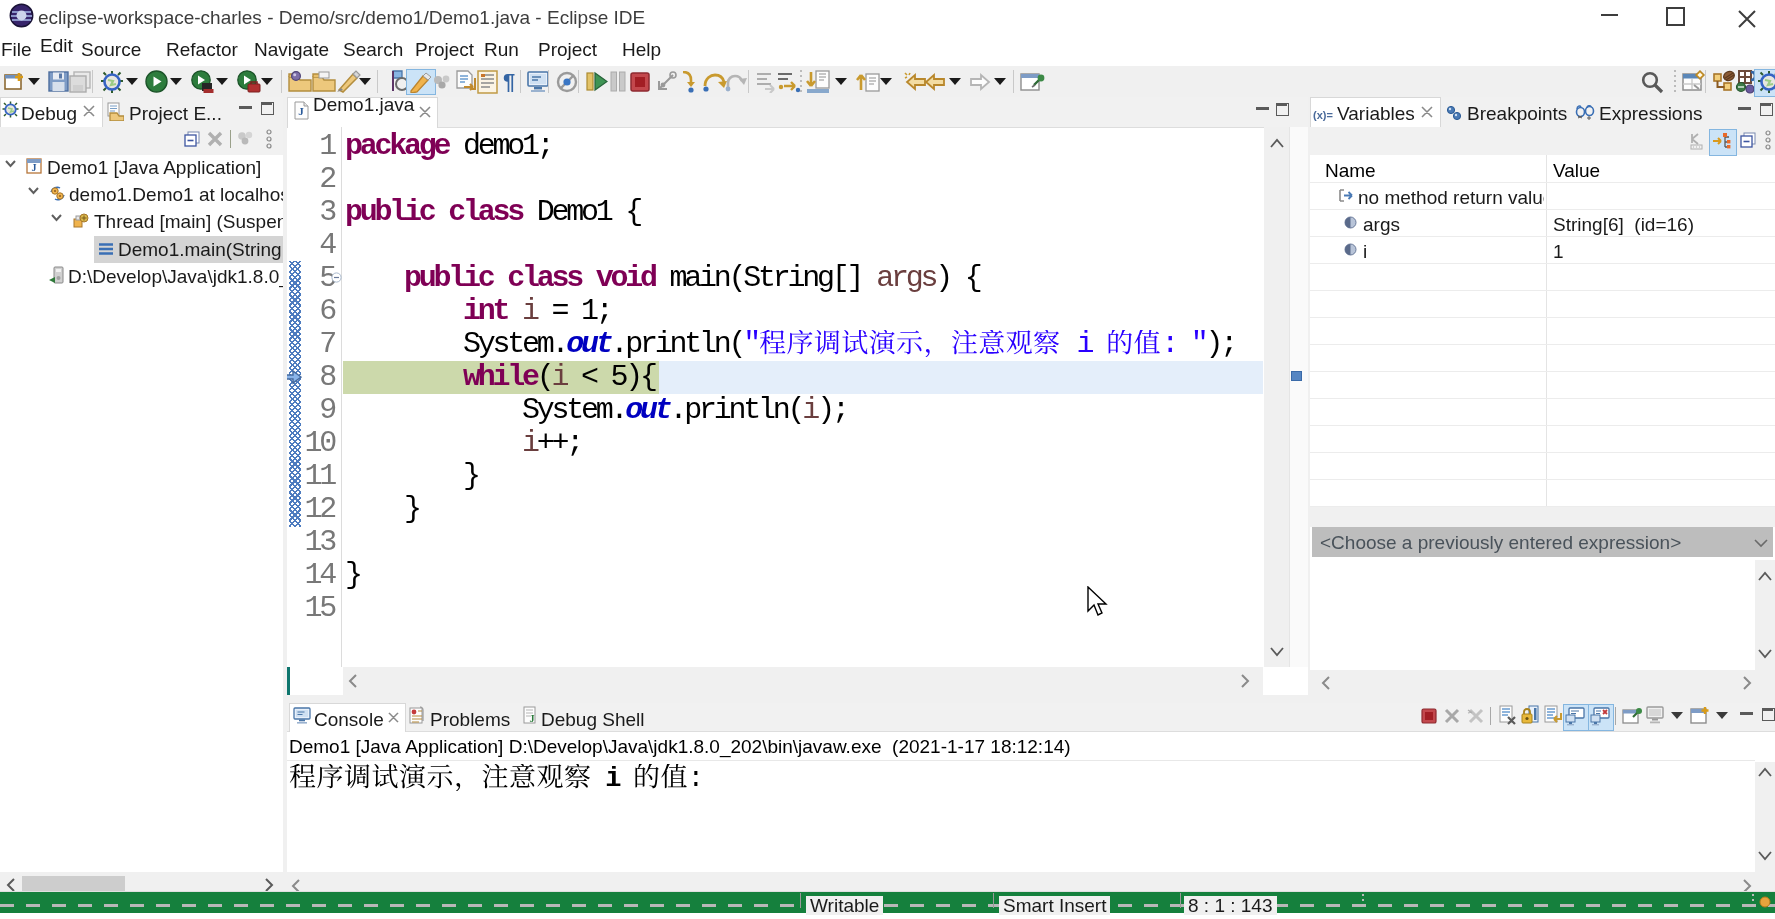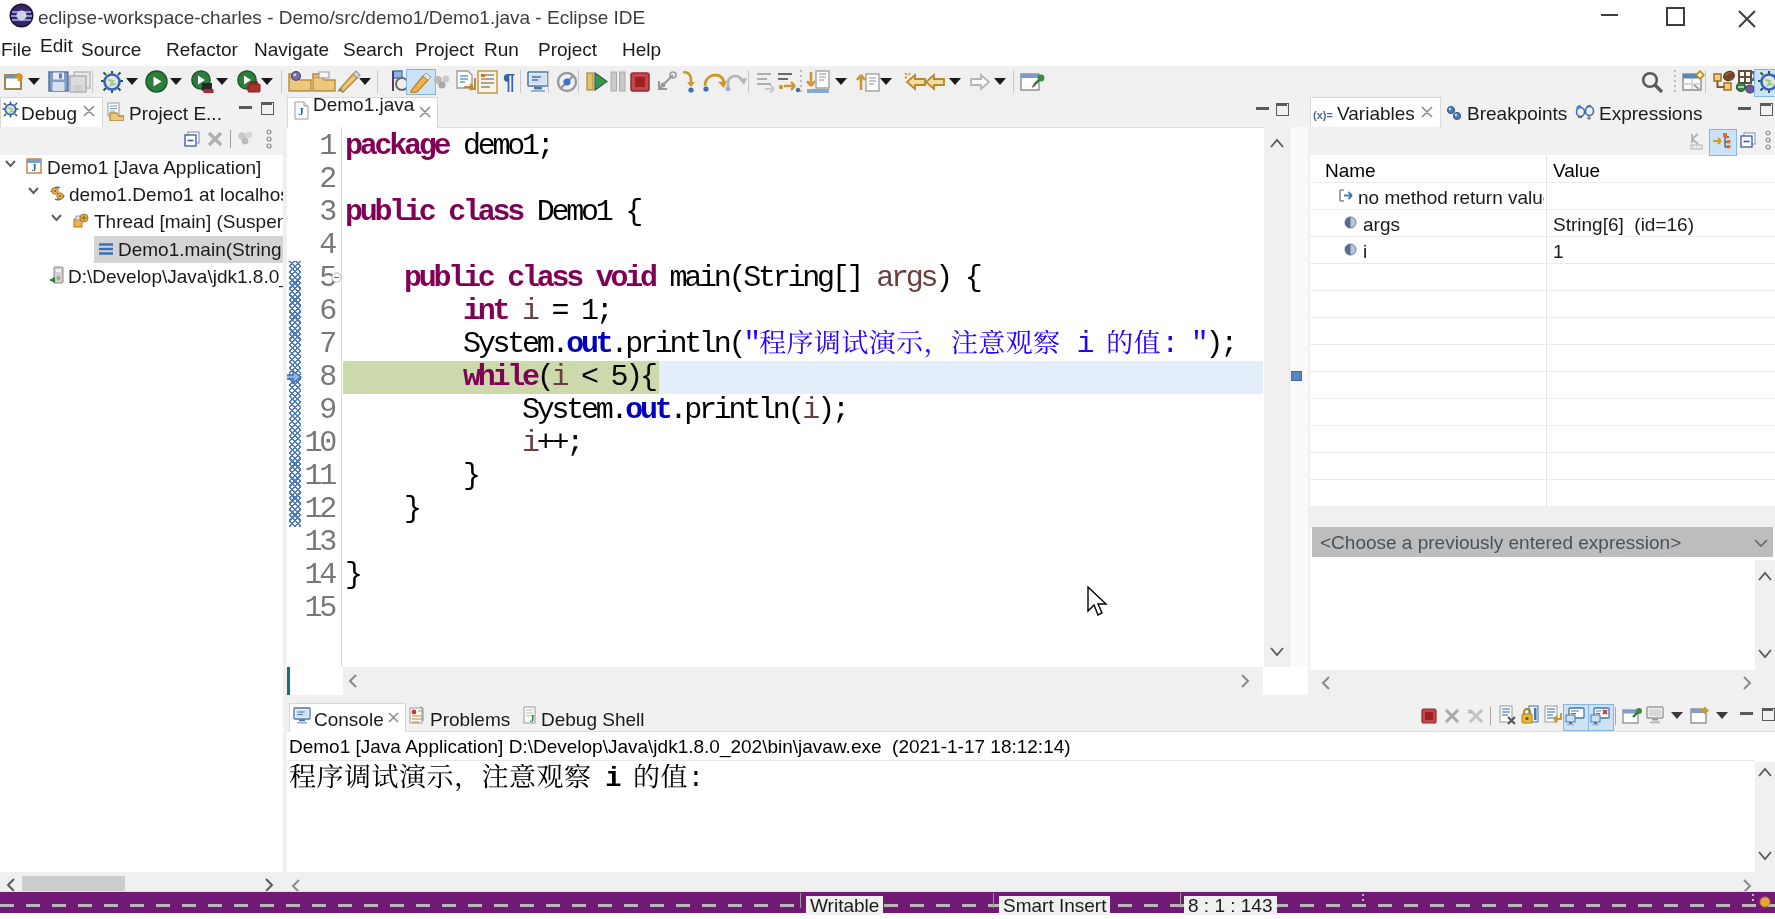--- a/index.html
+++ b/index.html
@@ -4,21 +4,21 @@
 body{width:1775px;height:919px;position:relative;overflow:hidden;background:#fff;
  font-family:"Liberation Sans",sans-serif;-webkit-font-smoothing:antialiased}
 .a{position:absolute}
 .t{position:absolute;font-size:19px;line-height:19px;color:#1a1a1a;white-space:pre}
 .mono{font-family:"Liberation Mono",monospace;font-size:30px;letter-spacing:-3.25px;line-height:33px;white-space:pre}
 .cl{position:absolute;left:345px;height:33px;color:#000}
 .ln{position:absolute;left:296px;width:38px;text-align:right;height:33px;color:#787878}
 .k{color:#7f0055;font-weight:bold}
 .s{color:#2a00ff}
 .v{color:#6a3e3e}
-.fld{color:#0000c0;font-weight:bold}
+.fld{color:#0000c0;font-style:italic;font-weight:bold}
 svg.ic{position:absolute}
 .sep{position:absolute;width:1px;background:#c9c9c9}
 .dsep{position:absolute;width:2px;background-image:repeating-linear-gradient(to bottom,#bbb 0 2px,transparent 2px 5px)}
 .tri{display:inline-block;width:0;height:0;border-left:6px solid transparent;border-right:6px solid transparent;border-top:7px solid #1a1a1a;position:absolute}
 .grid{position:absolute;height:1px;background:#ececec}
 .scrtrack{position:absolute;background:#f0f0f0}
 </style></head>
 <body>
 <svg width="0" height="0" style="position:absolute">
 <defs>
@@ -722,21 +722,21 @@
     <path d="M2 2l6 7 6-7" fill="none" stroke="#5a5a5a" stroke-width="1.8"></path>
   </svg>
 <div class="scrtrack" style="left:287px;top:872px;width:1488px;height:26px"></div>
 <svg class="ic" style="left:291px;top:878px" width="10" height="16" viewBox="0 0 10 16">
     <path d="M8 2 2 8l6 6" fill="none" stroke="#8a8a8a" stroke-width="2"></path>
   </svg>
 <svg class="ic" style="left:1742px;top:878px" width="10" height="16" viewBox="0 0 10 16">
     <path d="M2 2l6 6-6 6" fill="none" stroke="#8a8a8a" stroke-width="2"></path>
   </svg>
 
-<div class="a" style="left:0;top:891px;width:1775px;height:21px;background:#701a75;border-top:1px solid #e0e0e0">
+<div class="a" style="left:0;top:891px;width:1775px;height:21px;background:#15803d;border-top:1px solid #e0e0e0">
  <div class="a" style="left:0;top:12px;width:1775px;height:3px;background-image:repeating-linear-gradient(to right,#b8b8b8 0 14px,transparent 14px 26px)"></div>
  <div class="a" style="left:800px;top:1px;width:1px;height:15px;background:#9a9a9a"></div>
  <div class="a" style="left:993px;top:1px;width:1px;height:15px;background:#9a9a9a"></div>
  <div class="a" style="left:1180px;top:1px;width:1px;height:15px;background:#9a9a9a"></div>
  <div class="t" style="left:806px;top:4px;background:#f0f0f0;padding:0 4px">Writable</div>
  <div class="t" style="left:999px;top:4px;background:#f0f0f0;padding:0 4px">Smart Insert</div>
  <div class="t" style="left:1184px;top:4px;background:#f0f0f0;padding:0 4px">8 : 1 : 143</div>
  <div class="dsep" style="left:1362px;top:2px;height:14px"></div>
  <div class="dsep" style="left:1752px;top:2px;height:14px"></div>
 

